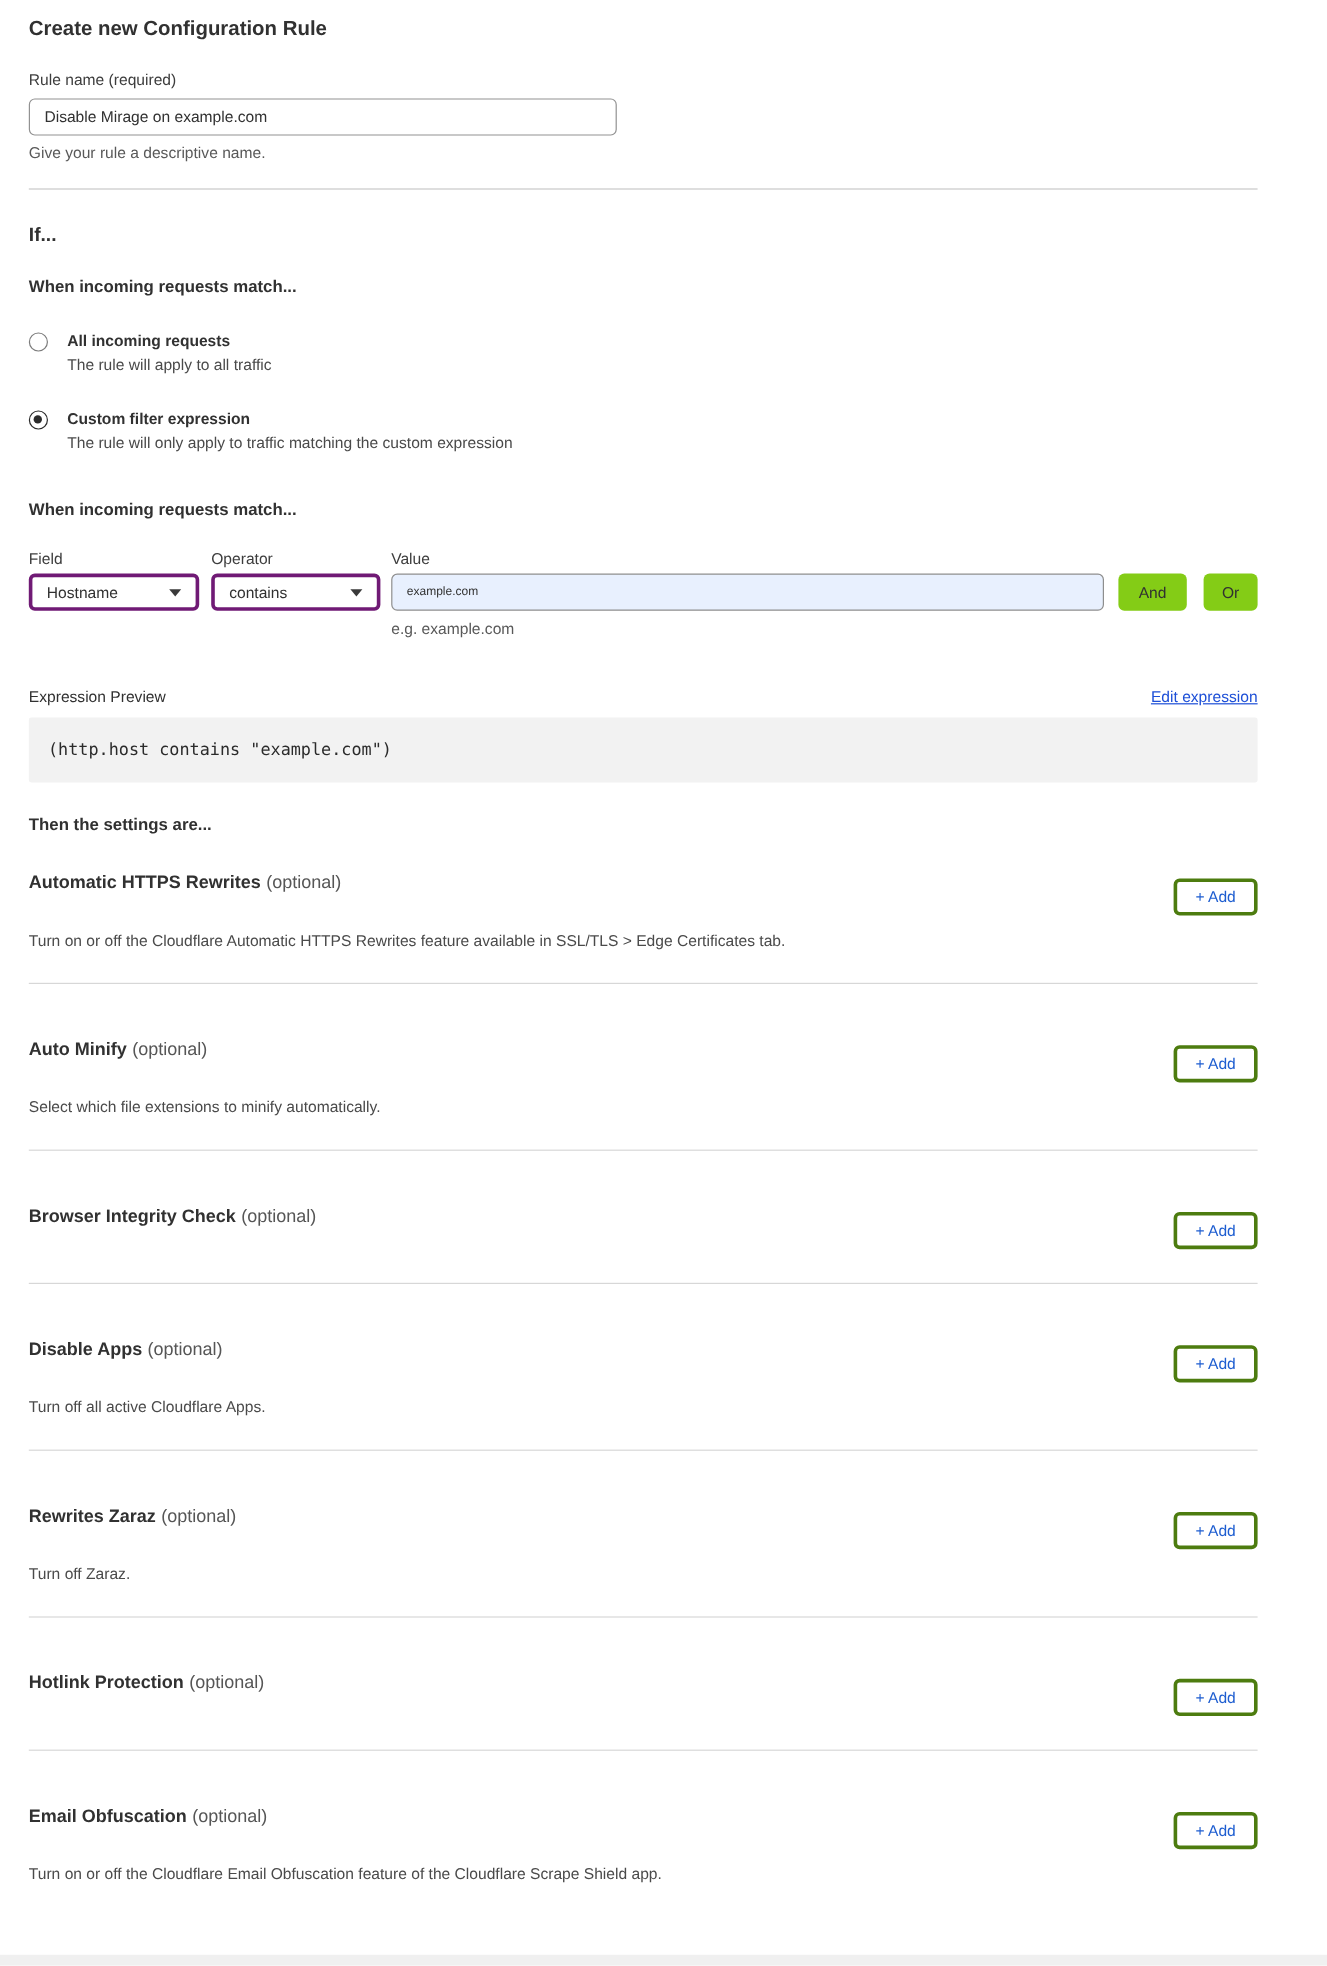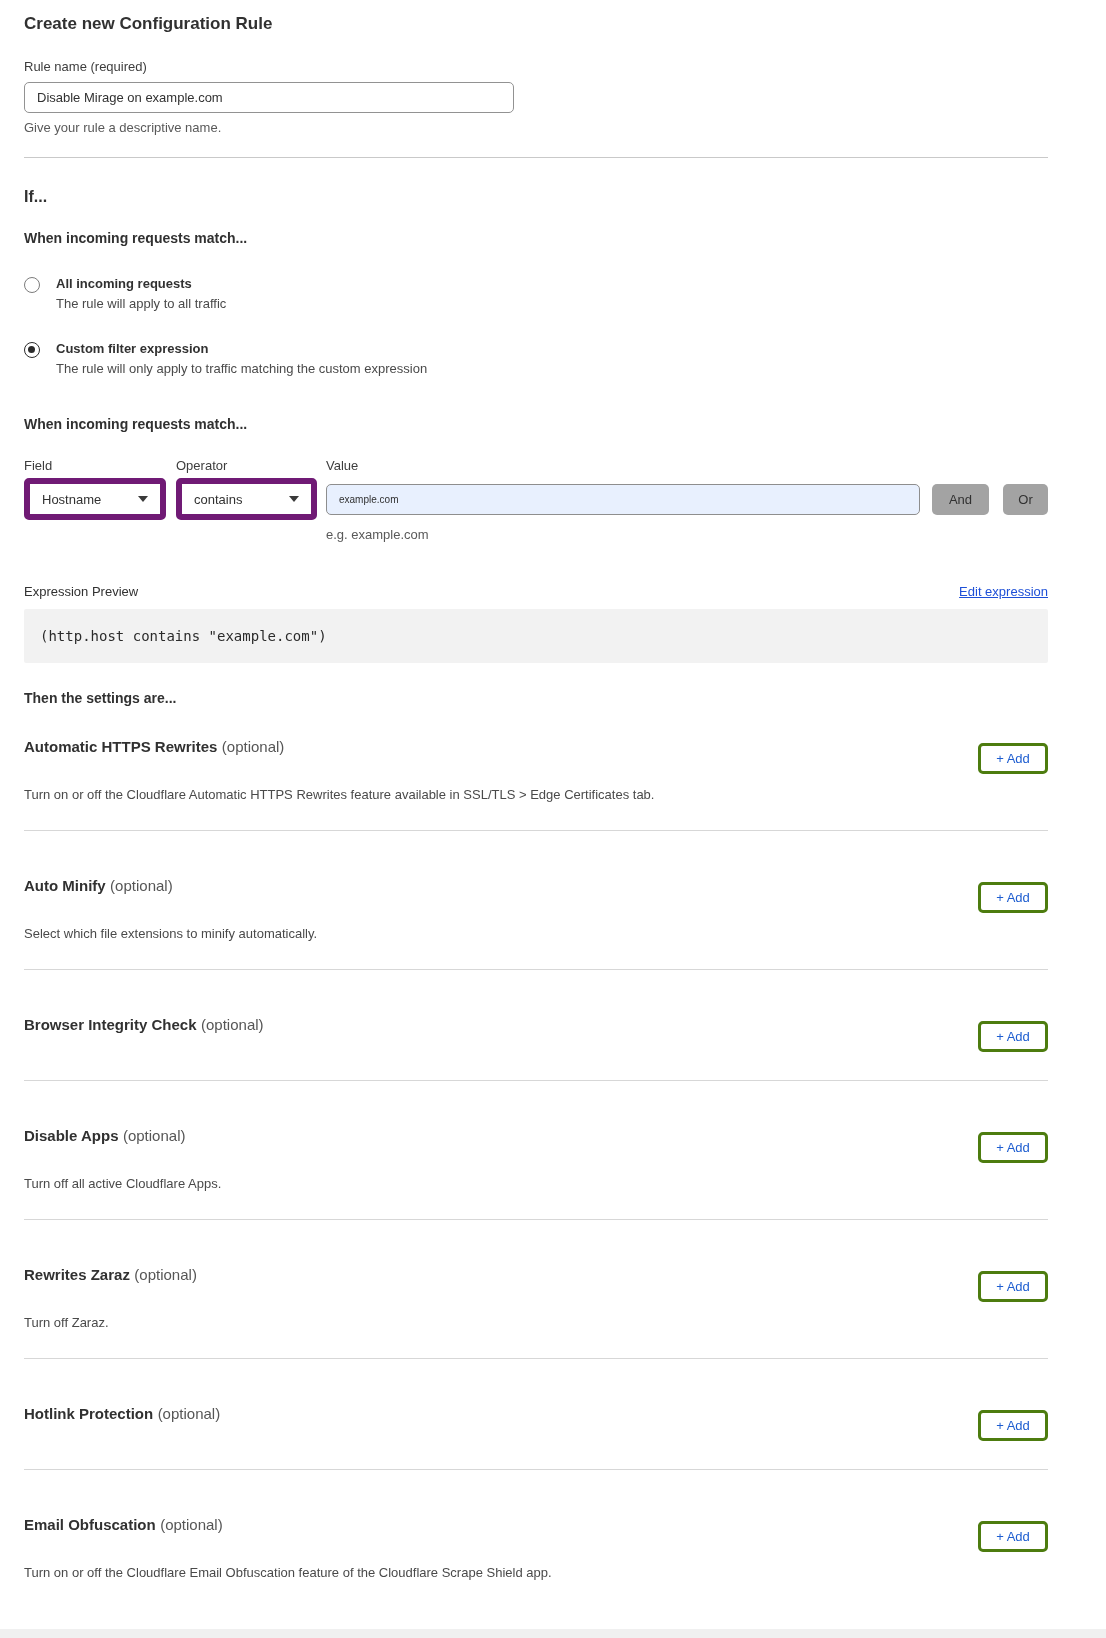--- a/index.html
+++ b/index.html
@@ -45,42 +45,42 @@
   .radio-label { font-size: 13px; font-weight: 700; color: #313131; }
   .radio-desc { font-size: 13px; color: #4a4a4a; margin-top: 5px; font-weight: 400; }
 
   .builder-labels { display: flex; margin-top: 26px; font-size: 13px; color: #3d3d3d; }
   .builder-labels .lbl-field { width: 152px; }
   .builder-labels .lbl-operator { width: 150px; }
   .builder-labels .lbl-value { flex: 1; }
 
   .builder-row { display: flex; align-items: center; margin-top: 5px; }
   .select-box {
-    height: 42px; border: 6px solid #701a75; border-radius: 5px;
+    height: 31px; border: 3px solid #701a75; border-radius: 5px;
     display: flex; align-items: center; justify-content: space-between;
     padding: 0 12px; font-size: 13px; color: #313131; background: #fff;
     cursor: pointer;
   }
   .select-field { width: 142px; margin-right: 10px; }
   .select-operator { width: 141px; margin-right: 9px; }
   .caret-down {
     width: 0; height: 0;
     border-left: 5px solid transparent; border-right: 5px solid transparent;
     border-top: 6px solid #3a3a3a;
   }
   .value-input {
     flex: 1; height: 31px;
     border: 1px solid #8e8e8e; border-radius: 5px;
     background: #e8f0fe; padding: 0 12px;
     font-size: 10px; color: #313131; outline: none;
     font-family: "Liberation Sans", sans-serif;
   }
   .conj-btn {
     height: 31px; border: none; border-radius: 5px;
-    background: #a3a3a3; color: #313131; font-size: 13px;
+    background: #84cc16; color: #313131; font-size: 13px;
     font-family: "Liberation Sans", sans-serif; cursor: pointer;
   }
   .btn-and { width: 57px; margin-left: 12px; }
   .btn-or  { width: 45px; margin-left: 14px; }
   .value-helper { font-size: 13px; color: #595959; margin-top: 7px; margin-left: 302px; }
 
   .preview-row { display: flex; justify-content: space-between; align-items: flex-end; margin-top: 42px; }
   .preview-label { font-size: 13px; color: #313131; }
   .edit-link { font-size: 13px; color: #1d4fd7; text-decoration: underline; cursor: pointer; }
   .code-block {

